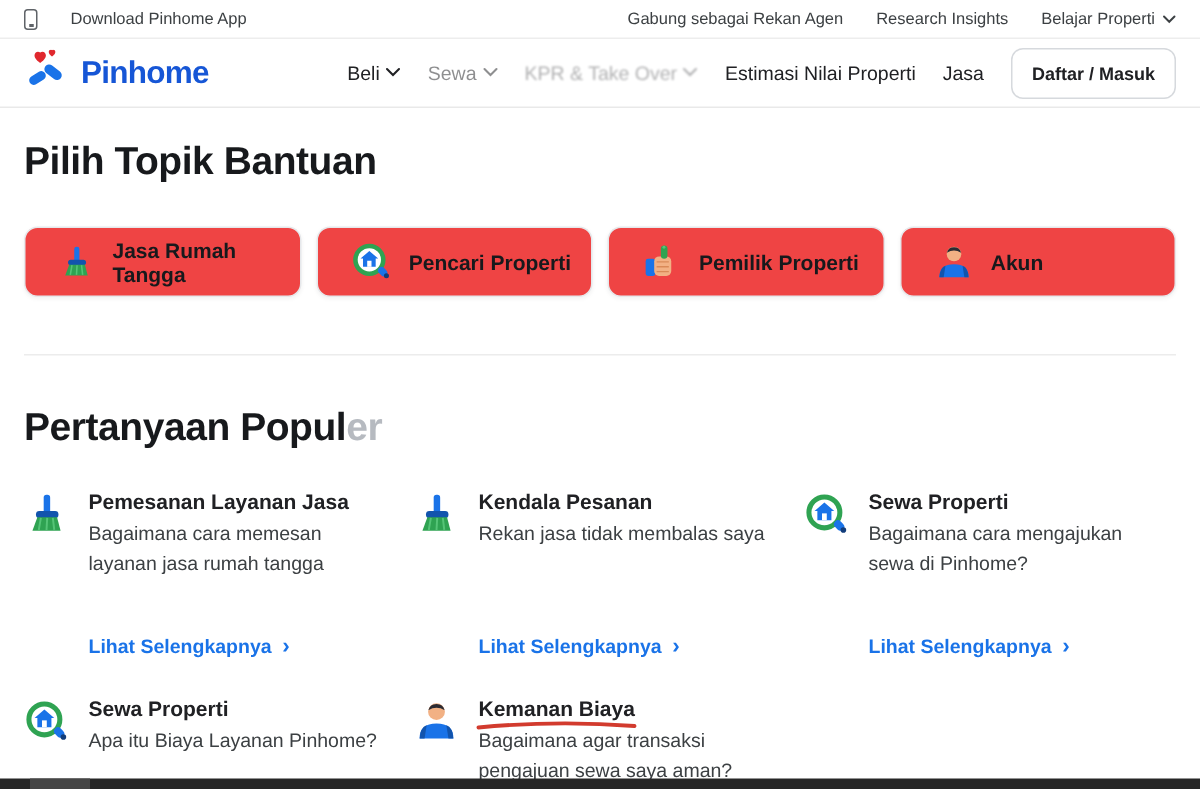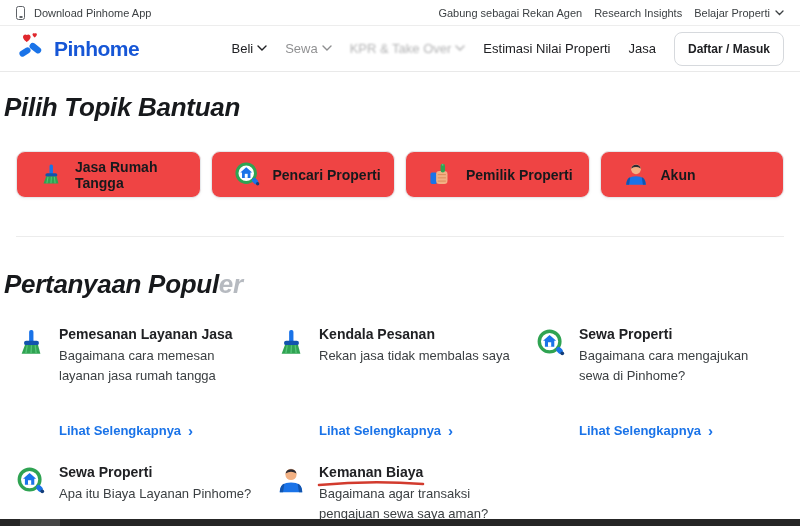--- a/index.html
+++ b/index.html
@@ -8,22 +8,22 @@
     font-family:"Liberation Sans", sans-serif;
     background:#ffffff; color:#202124;
     position:relative; overflow:hidden;
   }
   
   .topbar {
     height:26px; display:flex; align-items:center;
     padding:0 16px; border-bottom:1px solid #ededed;
     font-size:11px; color:#3c4043;
   }
-  .topbar-left { display:flex; align-items:center; gap:9px; cursor:pointer; }
-  .topbar-right { margin-left:auto; display:flex; align-items:center; gap:12px; }
+  .topbar-left { display:flex; align-items:center; gap:22px; cursor:pointer; }
+  .topbar-right { margin-left:auto; display:flex; align-items:center; gap:22px; }
   .topbar-link { cursor:pointer; display:flex; align-items:center; gap:5px; color:#3c4043; }
   .phone-ic { width:9px; height:14px; border:1.2px solid #5f6368; border-radius:2.5px; position:relative; }
   .phone-ic:after { content:""; position:absolute; bottom:1px; left:50%; transform:translateX(-50%);
     width:3px; height:1.2px; background:#5f6368; }
   .chev { display:inline-block; }
   
   .header {
     height:46px; display:flex; align-items:center;
     padding:0 16px; border-bottom:1px solid #e9e9e9;
   }
@@ -32,21 +32,21 @@
   .nav { margin-left:auto; display:flex; align-items:center; gap:18px; font-size:13px; color:#202124; }
   .nav-item { display:flex; align-items:center; gap:4px; cursor:pointer; white-space:nowrap; }
   .ghost1 { opacity:0.5; filter:blur(0.4px); }
   .ghost2 { opacity:0.35; filter:blur(0.8px); }
   .cta-btn {
     border:1px solid #d6d9dd; background:#fff; border-radius:8px;
     padding:9px 13px; font-size:12px; font-weight:bold; color:#202124;
     cursor:pointer; font-family:"Liberation Sans", sans-serif;
   }
   
-  .section-title { font-size:26px; font-weight:bold; color:#17191c; padding:20px 16px 0 4px; letter-spacing:-0.3px;font-style:italic; }
+  .section-title { font-size:26px; font-weight:bold; color:#17191c; padding:20px 16px 0 16px; letter-spacing:-0.3px; }
   .faded-tail { color:#b6bac0; }
   .cards { display:flex; gap:10px; padding:28px 16px 0 16px; }
   .topic-card {
     flex:1; height:47px; background:#ef4444; border:1px solid #e6e8eb; border-radius:9px;
     box-shadow:0 1px 3px rgba(0,0,0,0.05);
     display:flex; align-items:center; gap:12px; padding:0 0 0 22px; cursor:pointer;
   }
   .topic-card-label { font-size:14px; font-weight:bold; color:#17191c; }
   
   .divider { height:1px; background:#ececec; margin:38px 16px 0 16px; }

